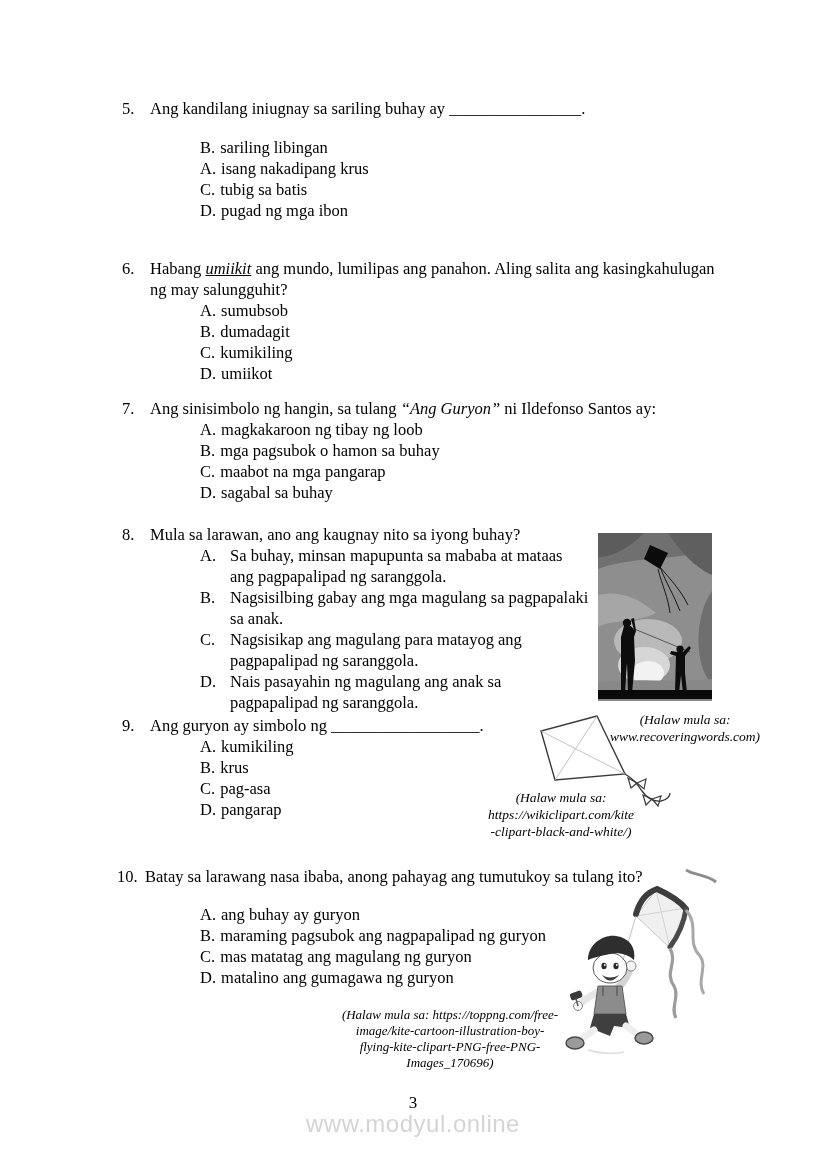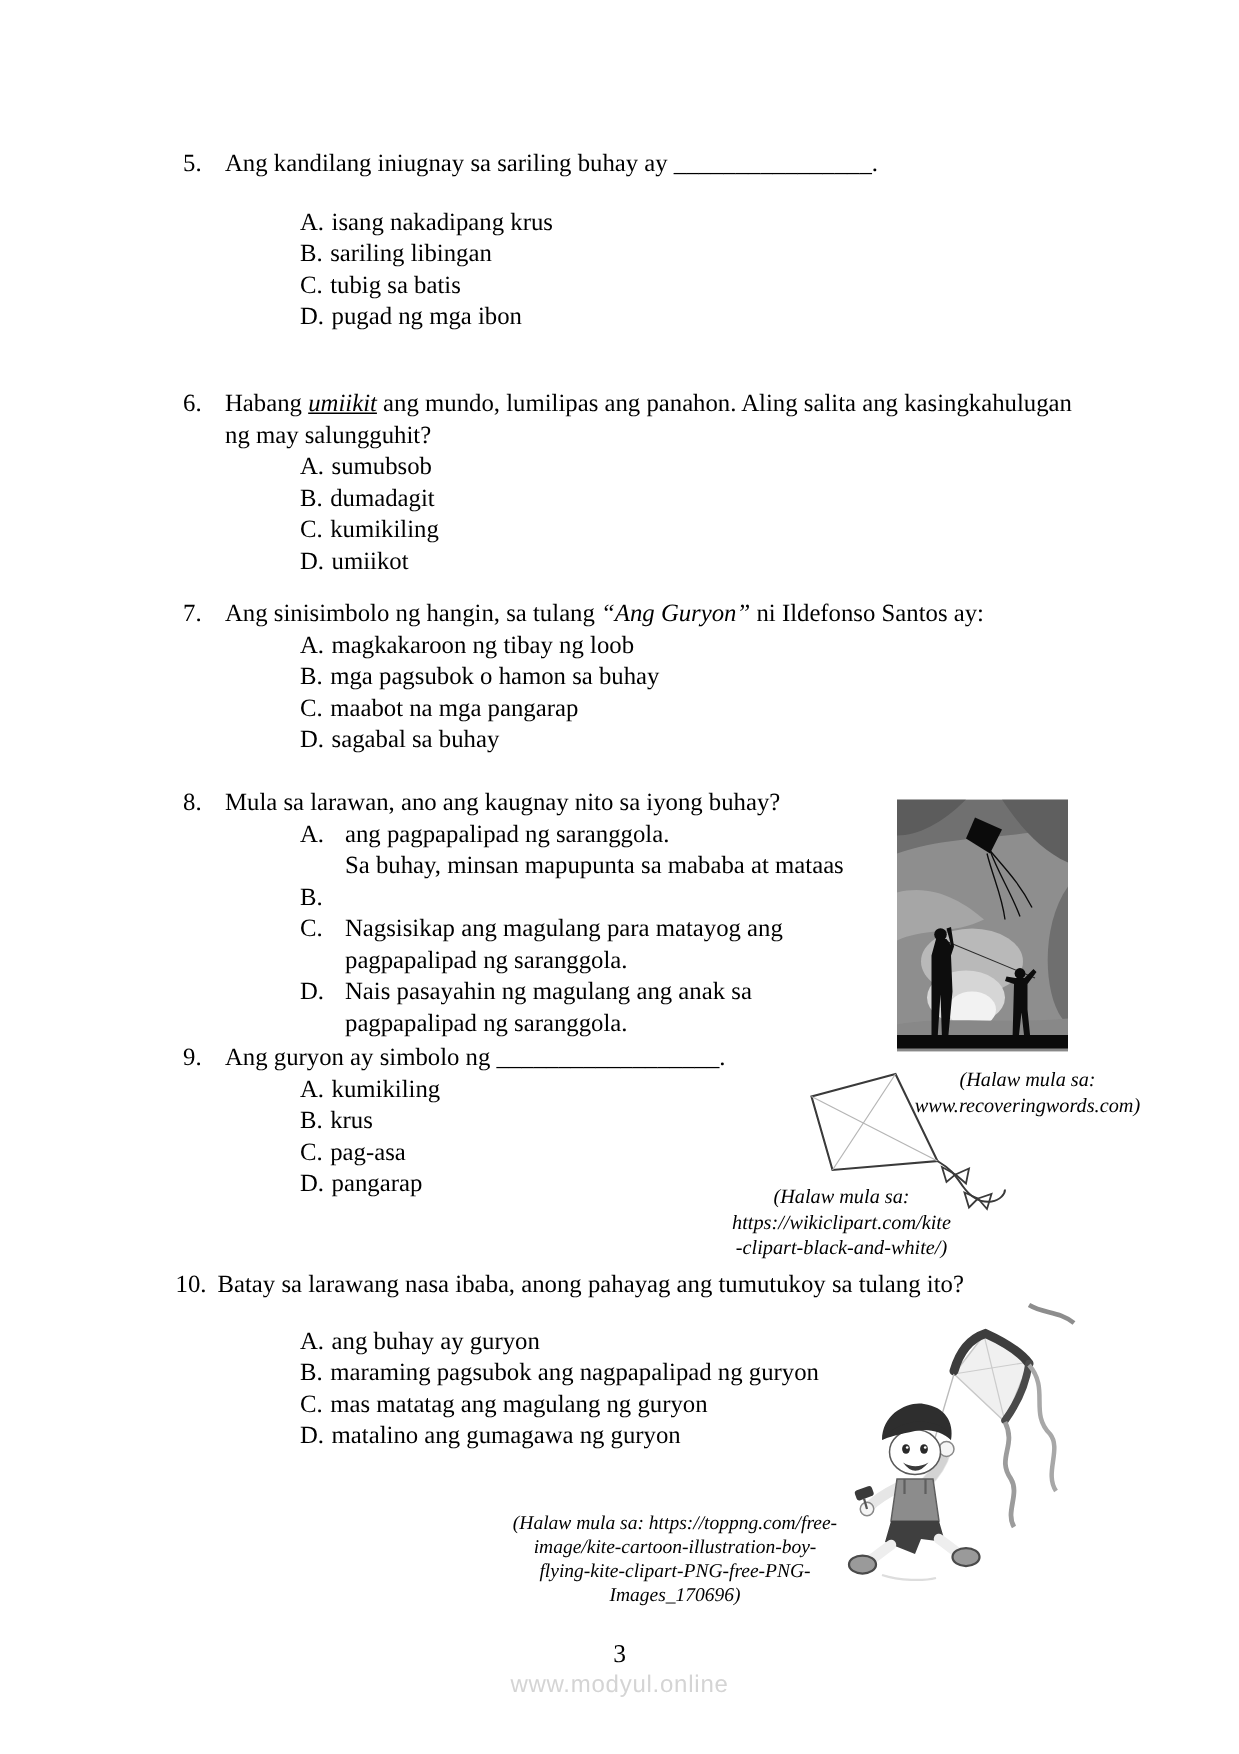--- a/index.html
+++ b/index.html
@@ -43,39 +43,39 @@
   #caption-toppng { left:334px; top:1007px; width:232px; font-size:13px; line-height:16px; }
   .img-box { position:absolute; }
   #silhouette-image { left:598px; top:533px; width:114px; height:168px; }
   #kite-outline-image { left:525px; top:700px; width:150px; height:125px; }
   #boy-kite-image { left:558px; top:868px; width:165px; height:205px; }
   .page-number { position:absolute; top:1092px; left:0; right:0; text-align:center; font-size:17px; }
   .watermark {
     position:absolute; top:1113px; left:0; right:0;
     text-align:center;
     font-family:"Liberation Sans", sans-serif;
-    font-size:16px;
+    font-size:24px;
     color:#d4d4d4;
     letter-spacing:0.5px;
   }
 </style>
 </head>
 <body>
 
 <div class="page">
   <div class="content">
 
     <div class="question" id="q5">
       <div class="qrow">
         <span class="qnum">5.</span>
         <span class="qtext">Ang kandilang iniugnay sa sariling buhay ay ________________.</span>
       </div>
       <div class="options">
+        <div class="option"><span class="opt-label">B.</span><span>sariling libingan</span></div>
         <div class="option"><span class="opt-label">A.</span><span>isang nakadipang krus</span></div>
-        <div class="option"><span class="opt-label">B.</span><span>sariling libingan</span></div>
         <div class="option"><span class="opt-label">C.</span><span>tubig sa batis</span></div>
         <div class="option"><span class="opt-label">D.</span><span>pugad ng mga ibon</span></div>
       </div>
     </div>
 
     <div class="question" id="q6">
       <div class="qrow">
         <span class="qnum">6.</span>
         <span class="qtext"><span>Habang </span><span class="underlined">umiikit</span><span> ang mundo, lumilipas ang panahon. Aling salita ang kasingkahulugan</span>
           <div>ng may salungguhit?</div>
@@ -104,26 +104,30 @@
 
     <div class="question" id="q8">
       <div class="qrow">
         <span class="qnum">8.</span>
         <span class="qtext">Mula sa larawan, ano ang kaugnay nito sa iyong buhay?</span>
       </div>
       <div class="options">
         <div class="opt8">
           <span class="lbl">A.</span>
           <span class="lines">
+              <div>Sa buhay, minsan mapupunta sa mababa at mataas</div>
               <div>ang pagpapalipad ng saranggola.</div>
-              <div>Sa buhay, minsan mapupunta sa mababa at mataas</div>
             </span>
         </div>
         <div class="opt8">
           <span class="lbl">B.</span>
+          <span class="lines">
+              <div>Nagsisilbing gabay ang mga magulang sa pagpapalaki</div>
+              <div>sa anak.</div>
+            </span>
         </div>
         <div class="opt8">
           <span class="lbl">C.</span>
           <span class="lines">
               <div>Nagsisikap ang magulang para matayog ang</div>
               <div>pagpapalipad ng saranggola.</div>
             </span>
         </div>
         <div class="opt8">
           <span class="lbl">D.</span>

